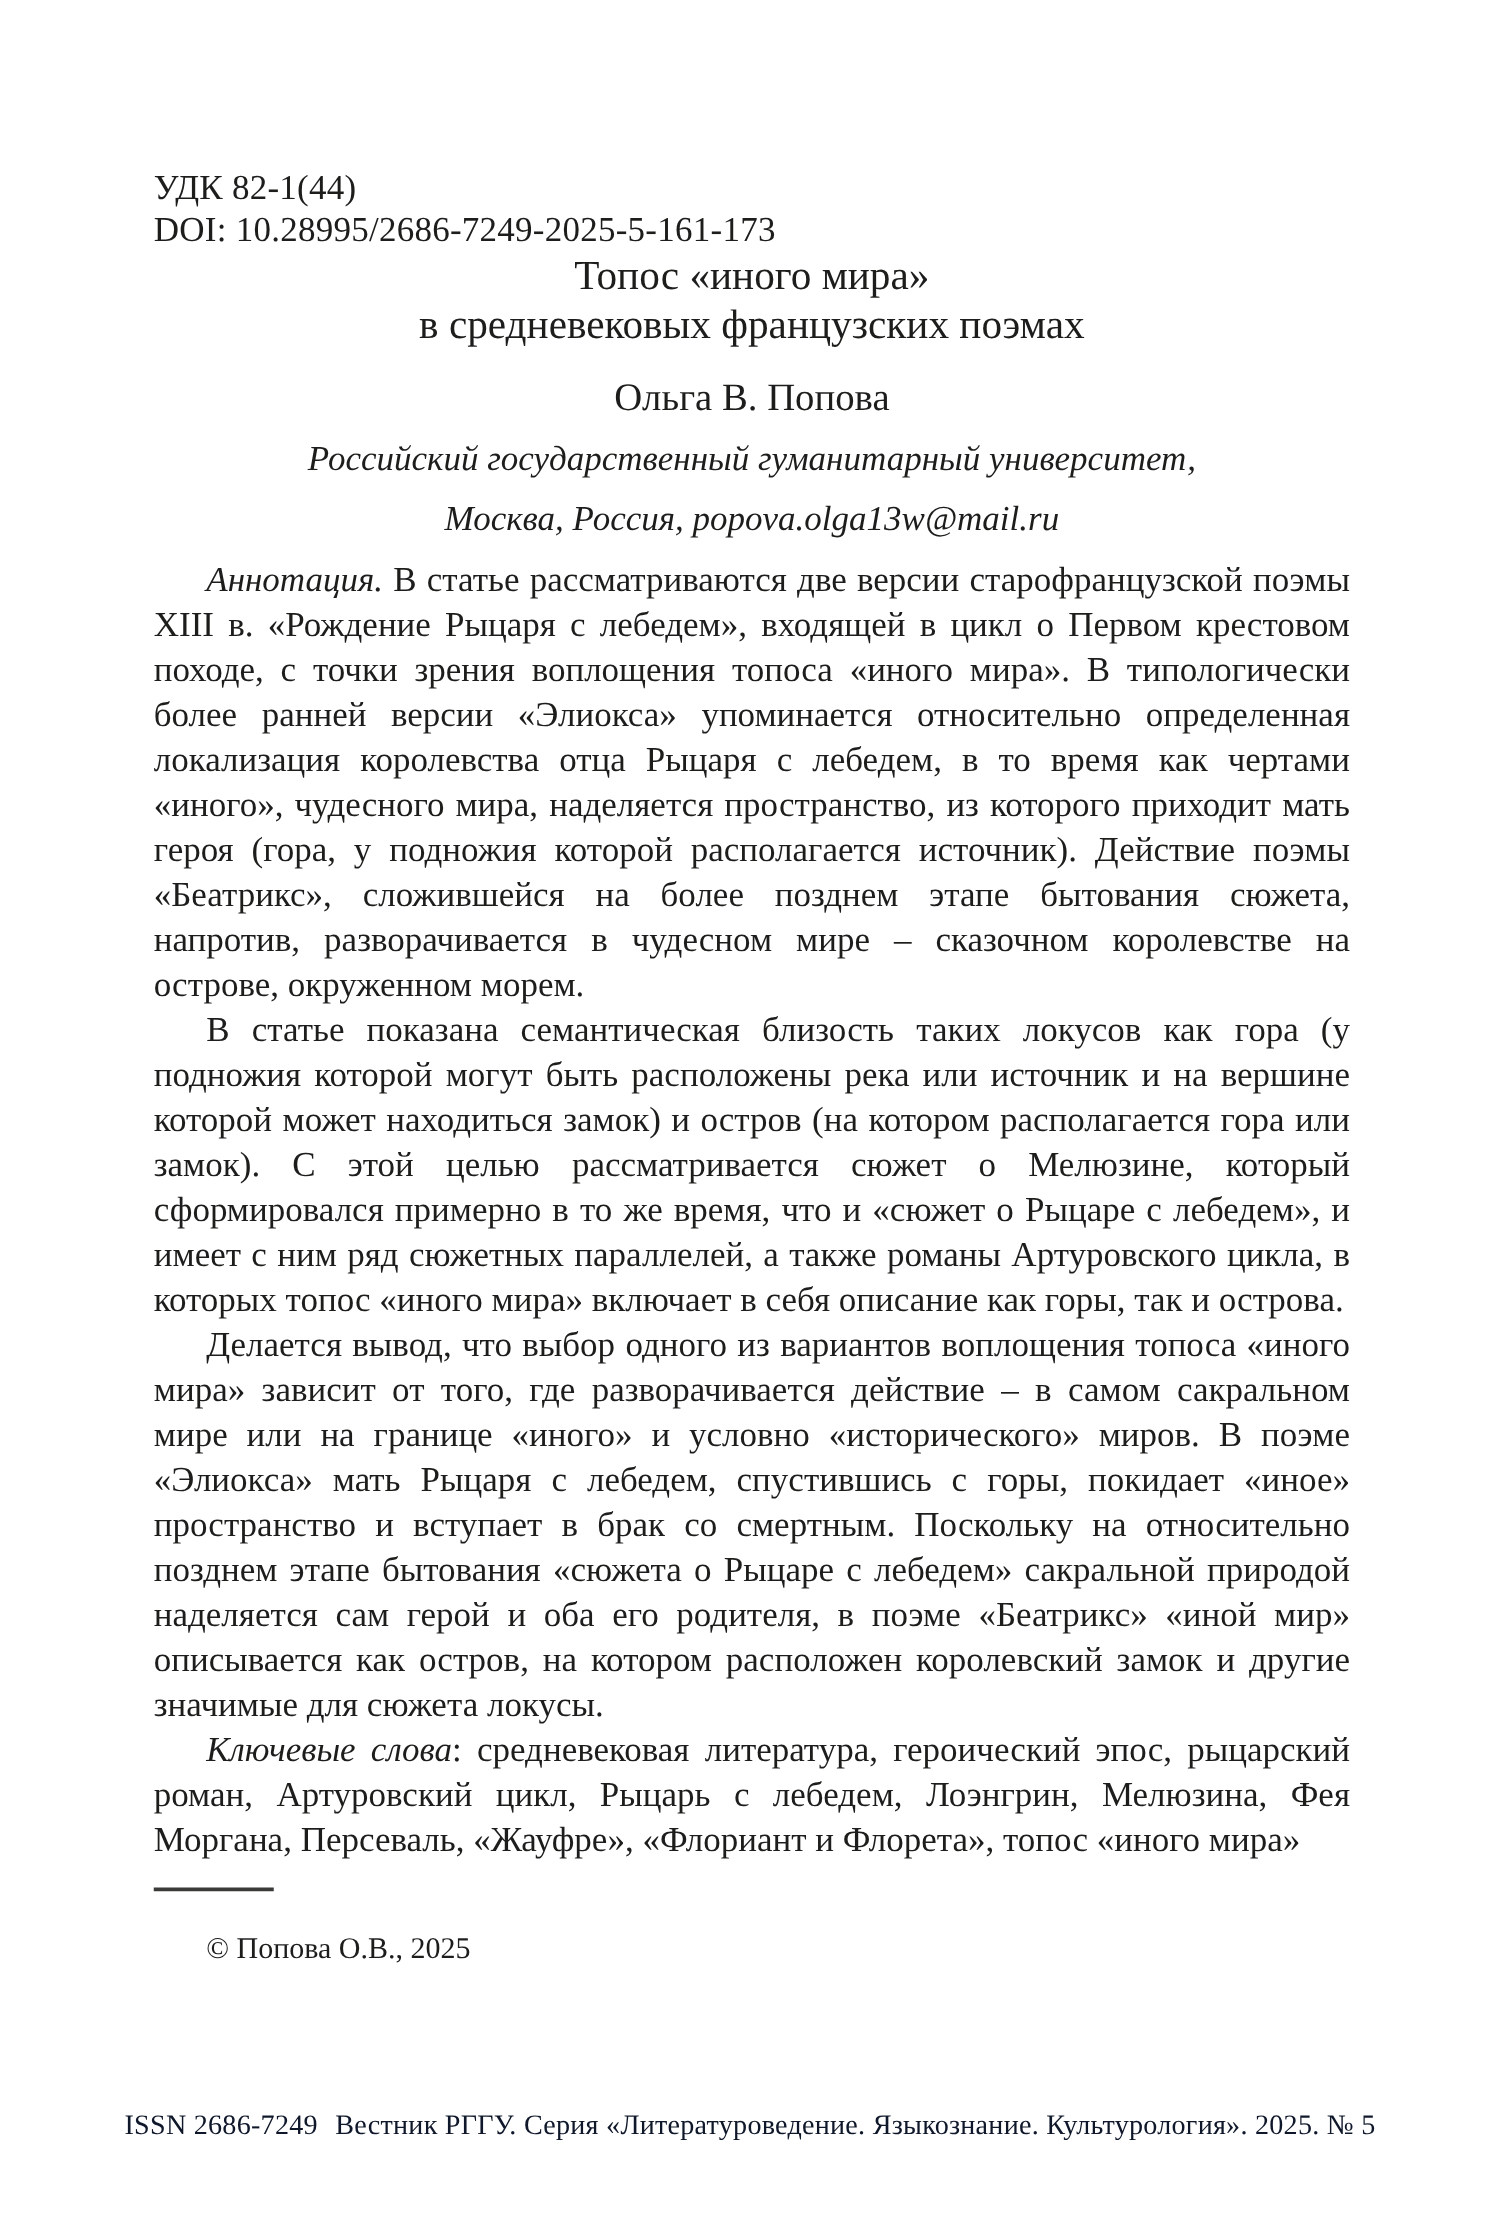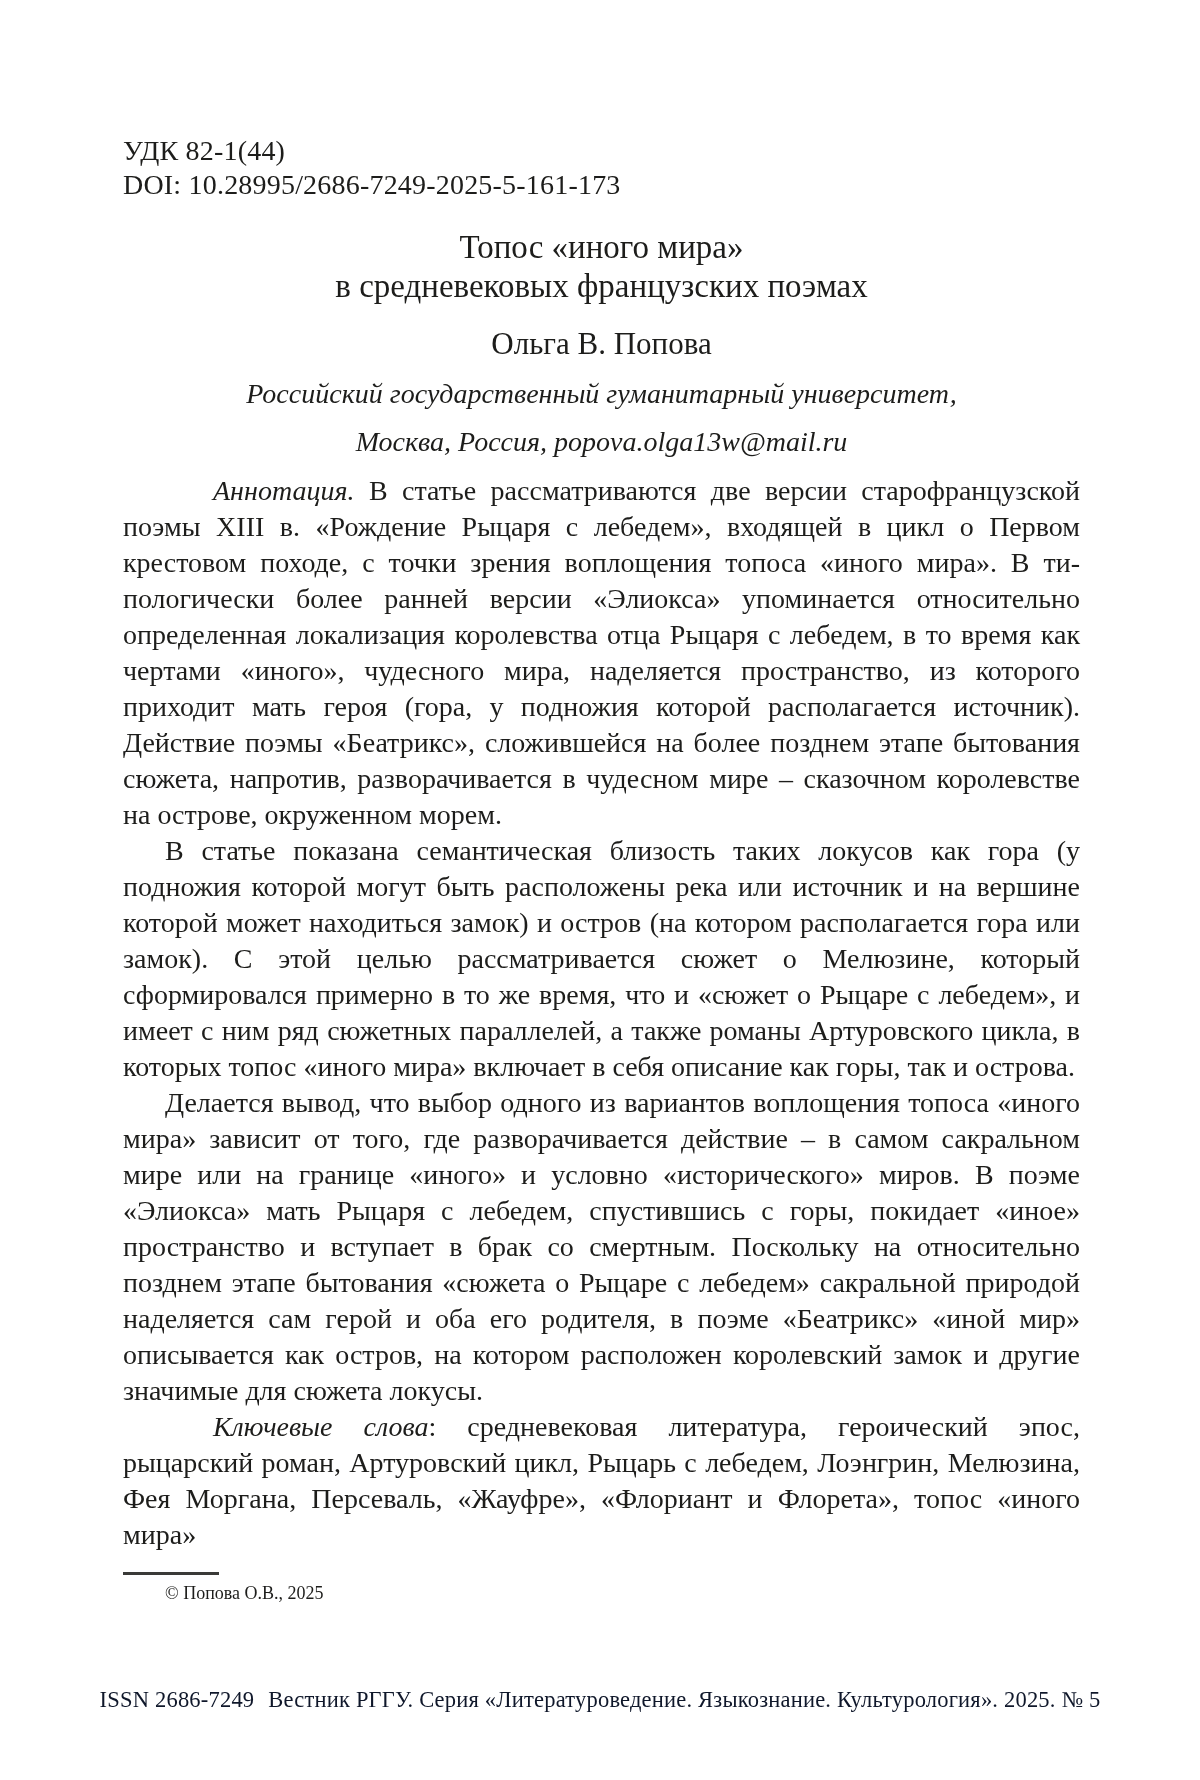--- a/index.html
+++ b/index.html
@@ -27,21 +27,20 @@
     top: 0;
     width: 957px;
   }
   .meta {
     margin-top: 134px;
     font-size: 28px;
     line-height: 34px;
     letter-spacing: 0.2px;
   }
   .title {
-    margin-top: 26px;
     text-align: center;
     font-size: 33px;
     line-height: 39px;
     font-weight: normal;
   }
   .author-name {
     margin-top: 20px;
     text-align: center;
     font-size: 31px;
     line-height: 36px;
@@ -59,32 +58,31 @@
     line-height: 36px;
     text-align: justify;
     hyphens: manual;
   }
   .abstract p {
     margin: 0;
     text-indent: 42px;
   }
   .ital {
     font-style: italic;
-    margin-left: 48px;
   }
   .footnote-rule {
     margin-top: 19px;
     width: 96px;
     height: 3px;
     background: #3a3a38;
   }
   .copyright {
-    margin-top: 0;
+    margin-top: 28px;
     padding-left: 42px;
-    font-size: 18px;
+    font-size: 24px;
     line-height: 36px;
   }
   .footer {
     position: absolute;
     left: 0;
     top: 1686px;
     width: 1200px;
     text-align: center;
     font-size: 22.5px;
     line-height: 28px;

